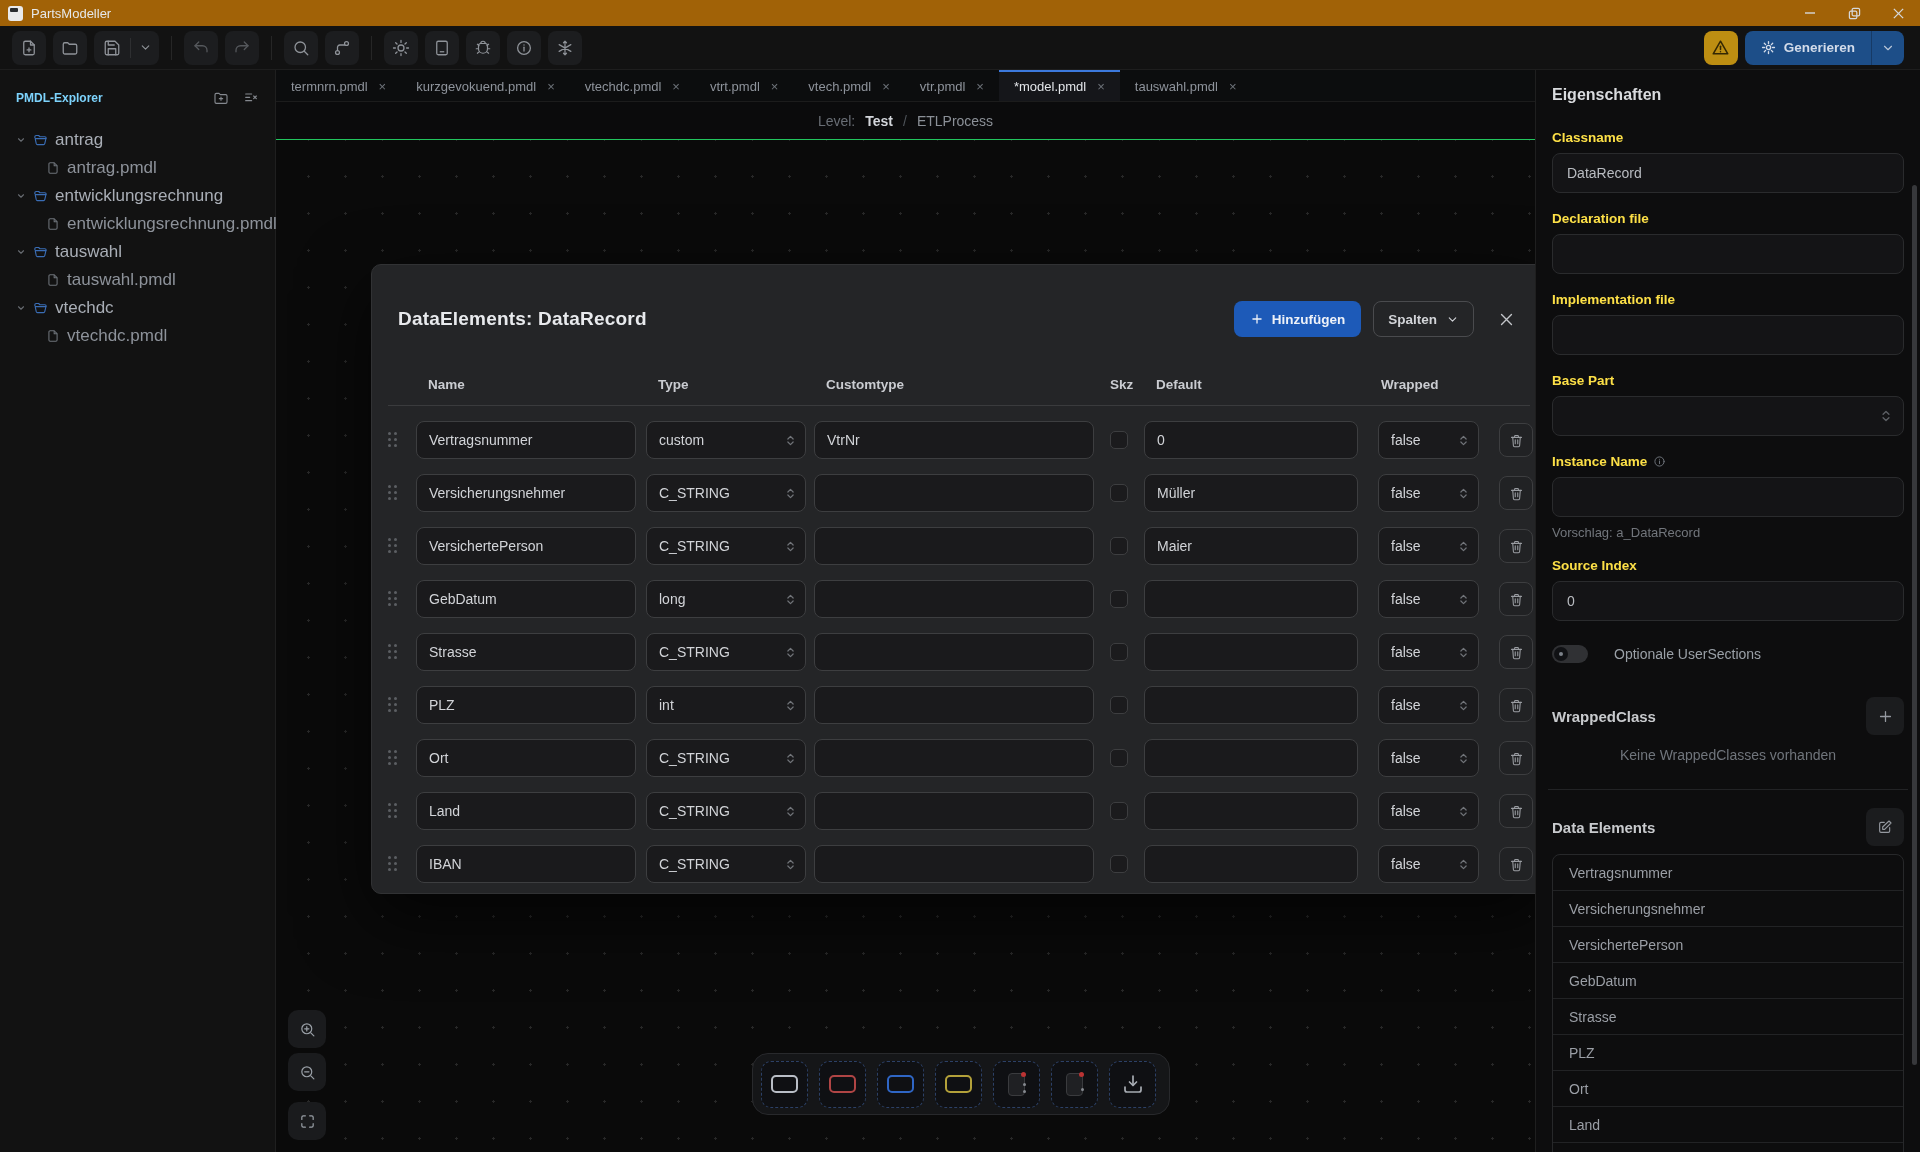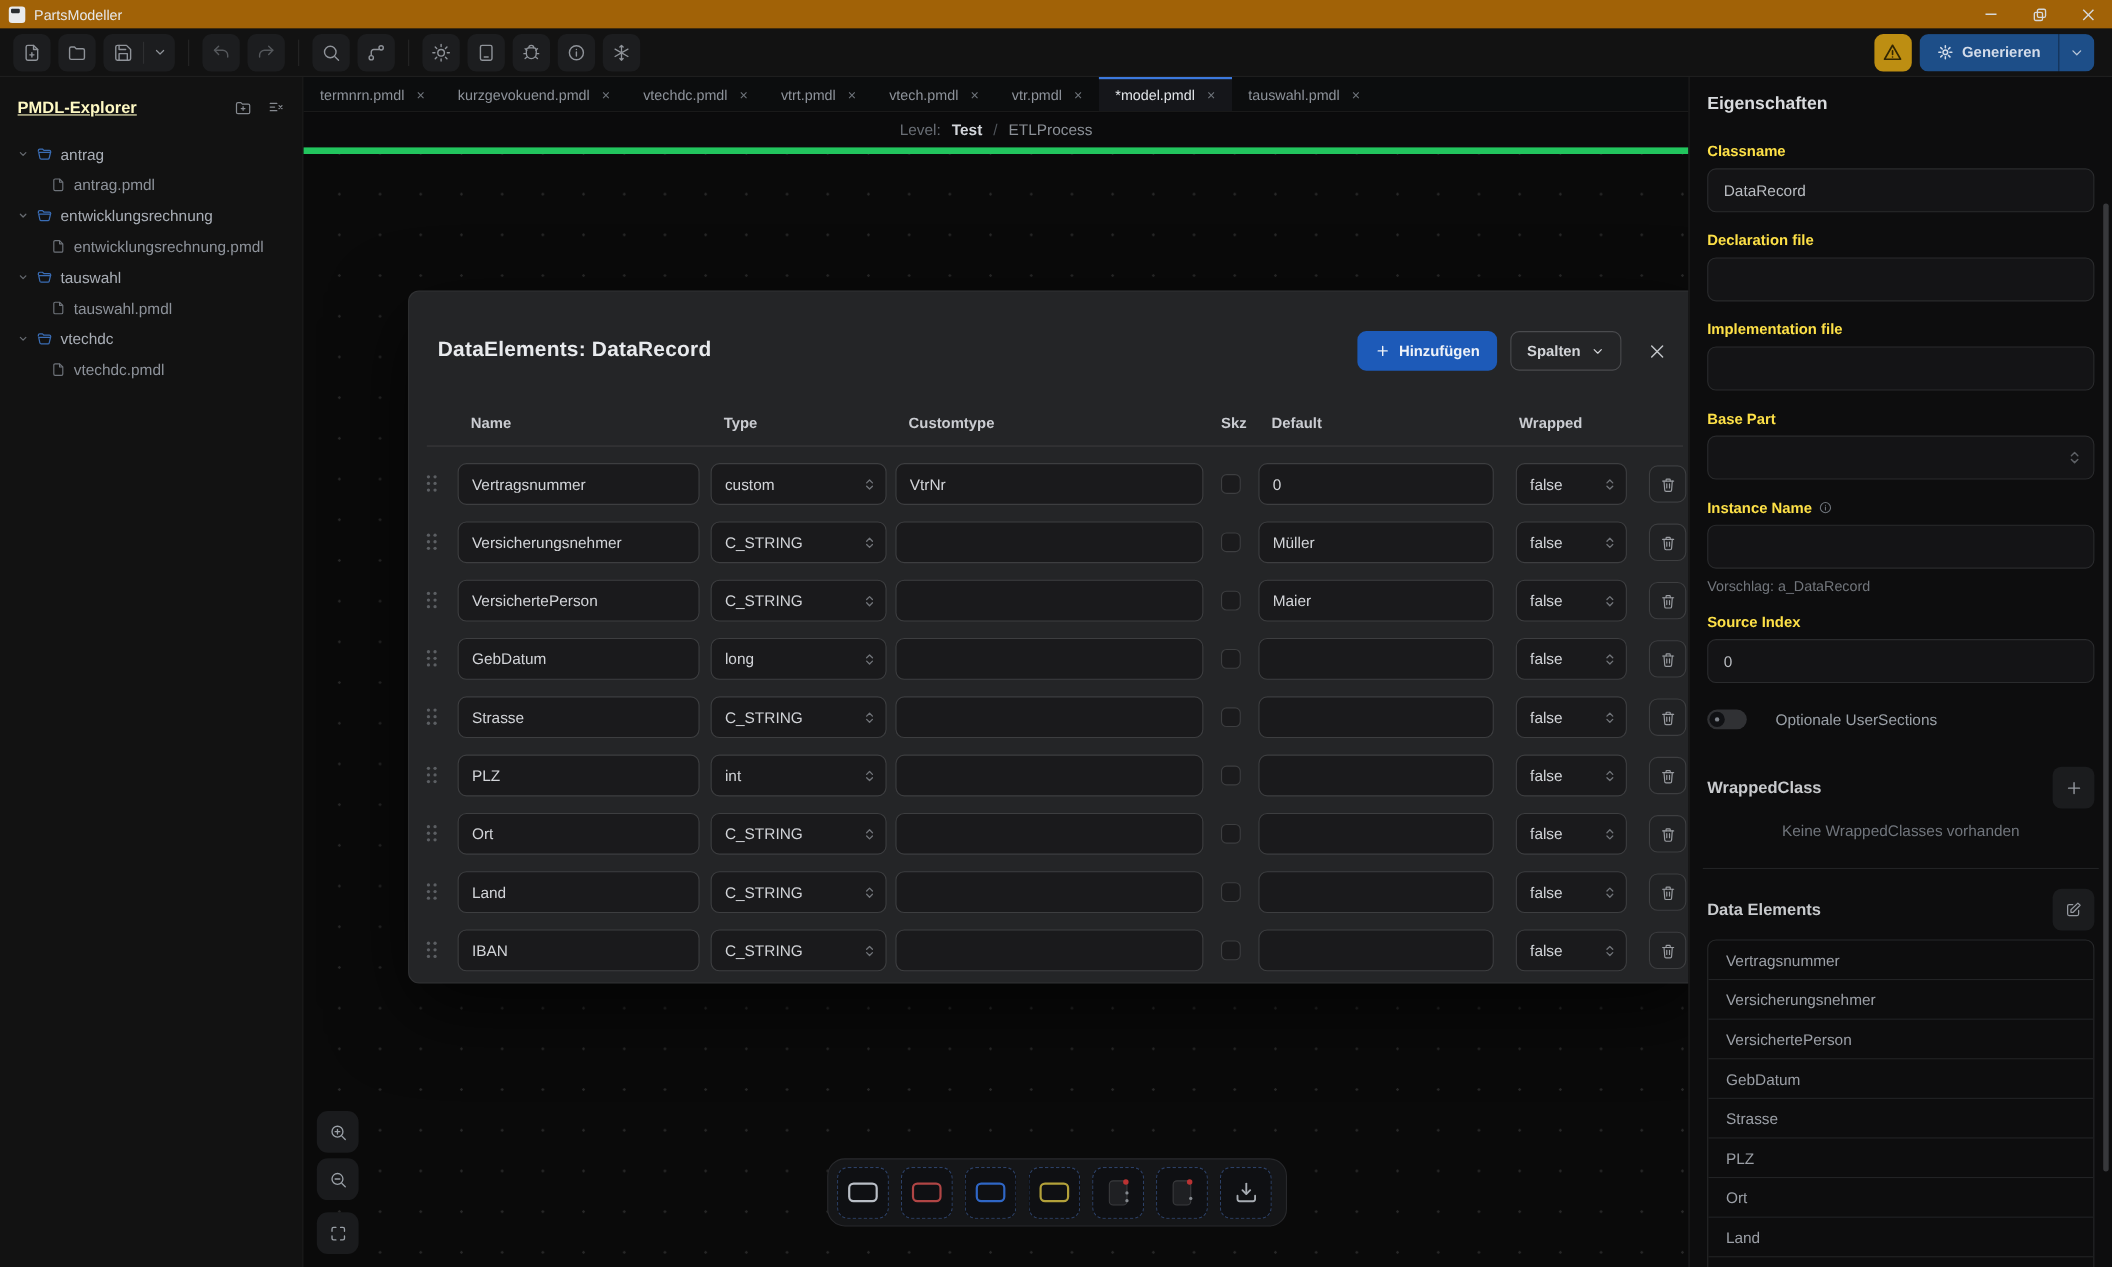--- a/index.html
+++ b/index.html
@@ -31,38 +31,38 @@
   .gen-main { display:flex; align-items:center; gap:8px; padding:0 16px; background:#1d4e88; color:#d3dcea; font-size:13.5px; font-weight:700; }
   .gen-div { width:1px; background:#163a66; }
   .gen-caret { width:32px; background:#1d4e88; display:flex; align-items:center; justify-content:center; color:#b9c6d8; }
 
   
   .main { flex:1; display:flex; min-height:0; }
 
   
   .sidebar { width:276px; background:#121212; border-right:1px solid #1f1f1f; padding-top:16px; flex:0 0 auto; }
   .sb-head { display:flex; align-items:center; padding:0 12px 0 16px; }
-  .sb-title { font-size:15px; font-weight:700; color:#fef9c3;text-decoration:underline; }
+  .sb-title { font-size:12px; font-weight:700; color:#7dd3fc; }
   .sb-actions { margin-left:auto; display:flex; gap:6px; }
   .sb-abtn { width:24px; height:24px; display:flex; align-items:center; justify-content:center; color:#85898f; background:none; border:none; border-radius:6px; }
   .tree { margin-top:16px; }
-  .tree-row { height:28px; display:flex; align-items:center; gap:7px; font-size:14px; }
+  .tree-row { height:28px; display:flex; align-items:center; gap:7px; font-size:17px; }
   .tree-row.folder { padding-left:16px; color:#a9aeb6; }
   .tree-row.file { padding-left:46px; color:#8d929a; }
   .tree-chevron { color:#676b71; display:flex; }
   .folder-ic { color:#3a6db5; display:flex; }
   .file-ic { color:#6e737a; display:flex; }
 
   
   .center { width:1259px; display:flex; flex-direction:column; flex:0 0 auto; min-height:0; }
   .tabbar { height:32px; background:#0c0d0e; border-bottom:1px solid #1c1c1c; display:flex; align-items:stretch; }
   .tab { display:flex; align-items:center; gap:11px; padding:0 15px; font-size:13px; color:#8e939b; border-top:2px solid transparent; }
   .tab .tab-close { color:#6f747b; font-size:13px; line-height:1; }
   .tab.active { background:#15161a; border-top:2px solid #3c79dd; color:#e2e5e9; }
-  .crumbbar { height:38px; border-bottom:6px solid #22c55e; background:#0b0b0c; display:flex; align-items:center; justify-content:center; gap:10px; font-size:14px; }
+  .crumbbar { height:38px; border-bottom:1px solid #22c55e; background:#0b0b0c; display:flex; align-items:center; justify-content:center; gap:10px; font-size:14px; }
   .crumb-prefix { color:#696e75; }
   .crumb-parent { color:#d3d6db; font-weight:700; }
   .crumb-sep { color:#4f545a; }
   .crumb-current { color:#8b9097; }
 
   .canvas { position:relative; flex:1; background-color:#0a0a0a;
             background-image:radial-gradient(#282828 1.2px, transparent 1.3px);
             background-size:37px 37px; background-position:14px 18px; overflow:hidden; }
 
   

